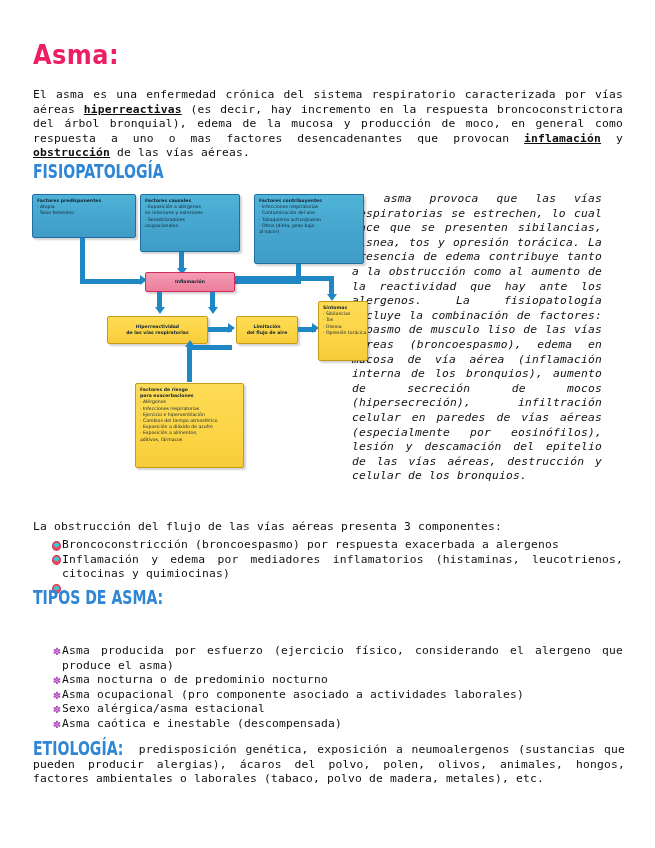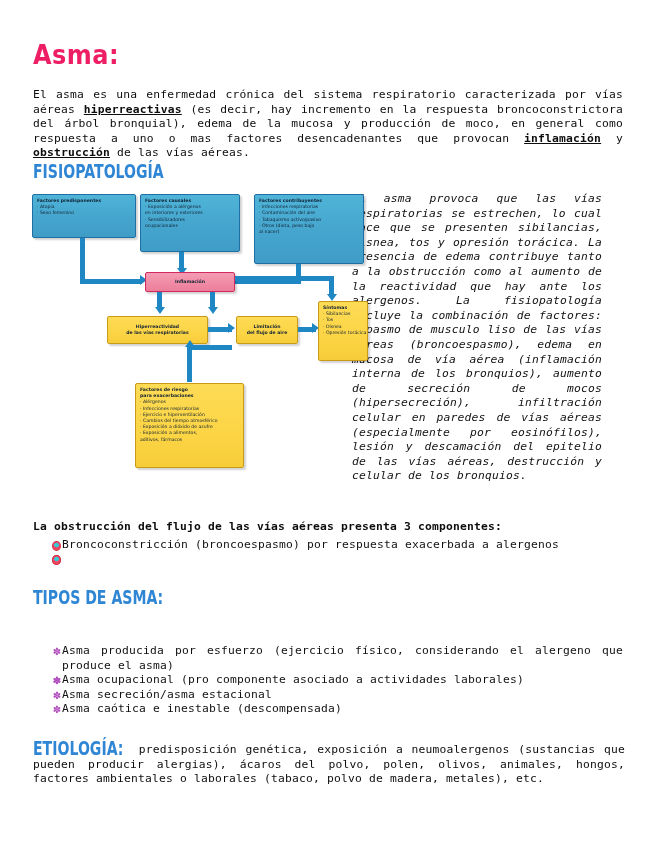--- a/index.html
+++ b/index.html
@@ -69,21 +69,21 @@
   #diagram .ctr{text-align:center;}
   
   #diagram .ln{position:absolute;background:#1f88c4;}
   #diagram .ah{position:absolute;width:0;height:0;}
   .ah-d{border-left:5px solid transparent;border-right:5px solid transparent;border-top:7px solid #1f88c4;}
   .ah-r{border-top:5px solid transparent;border-bottom:5px solid transparent;border-left:7px solid #1f88c4;}
   .ah-l{border-top:5px solid transparent;border-bottom:5px solid transparent;border-right:7px solid #1f88c4;}
   .ah-u{border-left:5px solid transparent;border-right:5px solid transparent;border-bottom:7px solid #1f88c4;}
 
   
-  .lead{position:absolute;left:33px;top:520px;width:590px;font-weight:bold;}
+  .lead{position:absolute;left:33px;top:520px;width:590px;}
   ul.bl{list-style:none;margin:0;padding:0;}
   ul.bl li{
     position:relative;padding-left:29px;margin:0 0 0 0;
     font-size:11.3px;line-height:14.6px;text-align:justify;letter-spacing:.2px;
   }
   .bul{
     position:absolute;left:19px;top:2.5px;width:9px;height:10px;border-radius:50%;
     background:radial-gradient(circle at 50% 38%,#39c8d8 0 2.2px,#f0455f 2.6px 100%);
     border:1px solid #d2324b;box-sizing:border-box;
   }
@@ -204,45 +204,47 @@
 
   <div class="lead body-txt">La obstrucción del flujo de las vías aéreas presenta 3 componentes:</div>
 
   <ul class="bl" id="comp-list">
     <li>
       <span class="bul"></span>
       <span>Broncoconstricción (broncoespasmo) por respuesta exacerbada a alergenos</span>
     </li>
     <li>
       <span class="bul"></span>
+      <span>Inflamación y edema por mediadores inflamatorios (histaminas, leucotrienos, citocinas y quimiocinas)</span>
     </li>
     <li>
       <span class="bul"></span>
     </li>
   </ul>
 
   <div id="tipos-h">
     <span class="h-sec">TIPOS DE ASMA:</span>
   </div>
 
   <ul class="bl" id="tipos-list">
     <li>
       <span class="star">✽</span>
       <span>Asma producida por esfuerzo (ejercicio físico, considerando el alergeno que produce el asma)</span>
     </li>
     <li>
       <span class="star">✽</span>
+      <span>Asma nocturna o de predominio nocturno</span>
     </li>
     <li>
       <span class="star">✽</span>
       <span>Asma ocupacional (pro componente asociado a actividades laborales)</span>
     </li>
     <li>
       <span class="star">✽</span>
-      <span>Asma secreción/asma estacional</span>
+      <span>Sexo alérgica/asma estacional</span>
     </li>
     <li>
       <span class="star">✽</span>
       <span>Asma caótica e inestable (descompensada)</span>
     </li>
   </ul>
 
   <div id="etio-block" class="body-txt">
     <span class="h-sec">ETIOLOGÍA:</span><span>predisposición genética, exposición a neumoalergenos (sustancias que pueden producir alergias), ácaros del polvo, polen, olivos, animales, hongos, factores ambientales o laborales (tabaco, polvo de madera, metales), etc.</span>
   </div>

